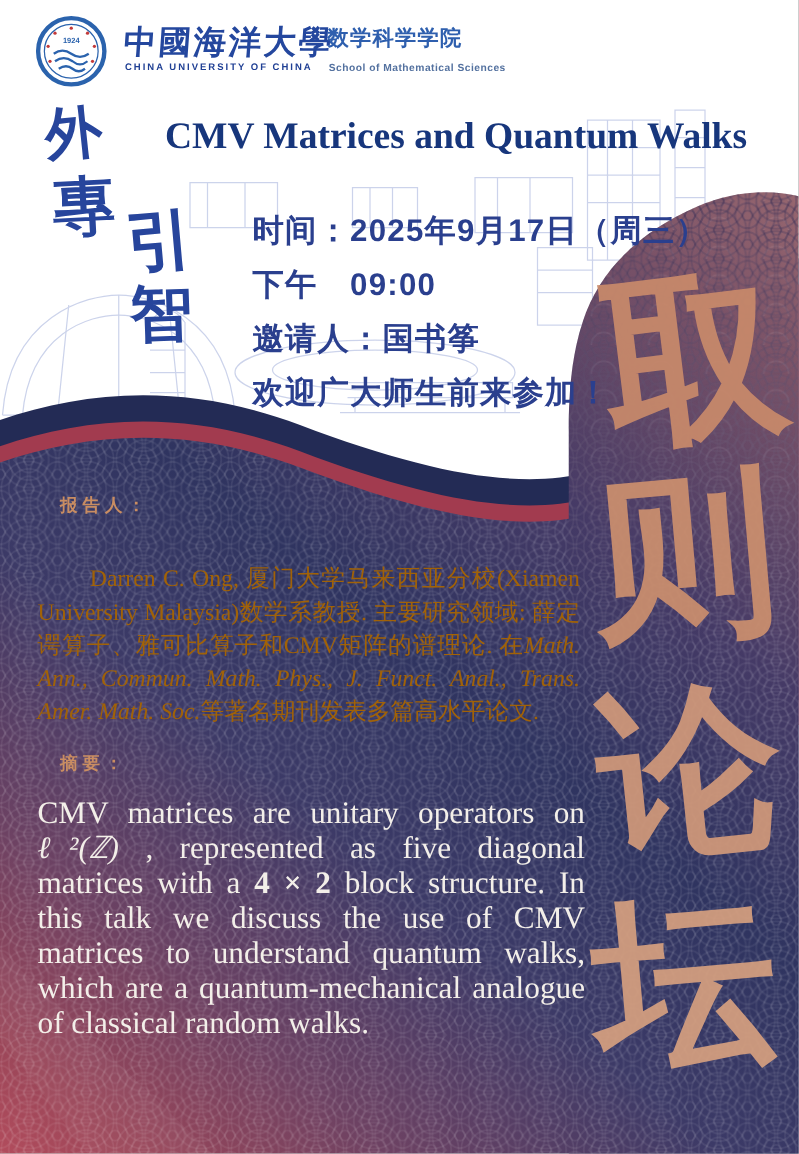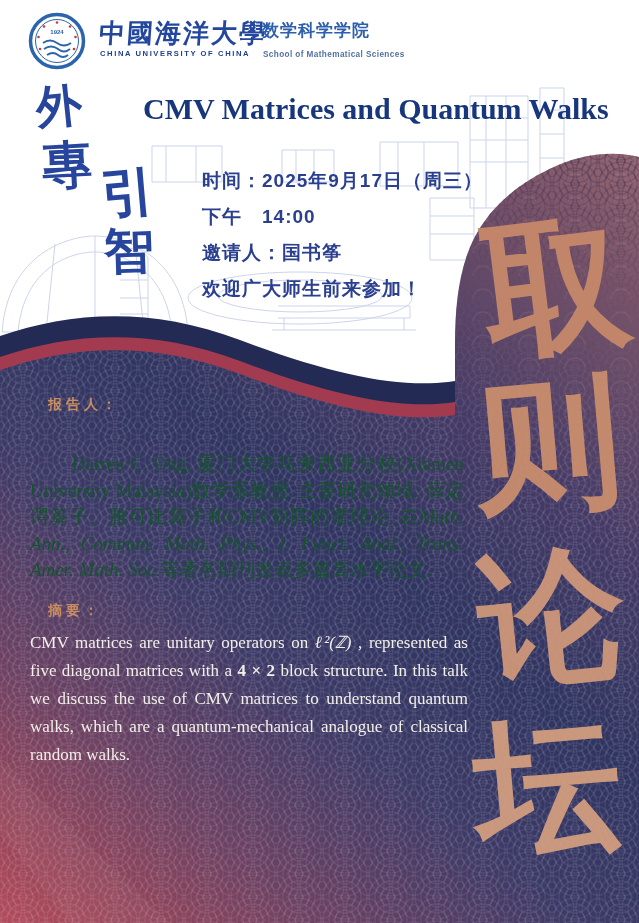--- a/index.html
+++ b/index.html
@@ -18,56 +18,56 @@
     color:#24479e;letter-spacing:2px;transform:skewX(-4deg);white-space:nowrap;}
   .uni-en{position:absolute;left:100px;top:49px;font-size:7.6px;font-weight:700;
     color:#1f3f94;letter-spacing:1.6px;white-space:nowrap;}
   .school-cn{position:absolute;left:262px;top:19px;font-size:17px;font-weight:700;
     color:#2e5fae;letter-spacing:1px;white-space:nowrap;}
   .school-en{position:absolute;left:263px;top:50px;font-size:8.2px;font-weight:700;
     color:#53719f;letter-spacing:.4px;white-space:nowrap;}
 
   
   .title{left:132px;top:92px;width:480px;font-family:"Liberation Serif","DejaVu Serif",serif;
-    font-size:30px;font-weight:600;color:#17367c;white-space:nowrap;margin-left:11px;}
+    font-size:30px;font-weight:600;color:#17367c;white-space:nowrap;}
 
   
   .motto-char{position:absolute;z-index:2;color:#27459c;
     font-family:"Liberation Serif","DejaVu Serif",serif;font-weight:600;line-height:1;}
   .m1{left:36px;top:84px;font-size:46px;transform:rotate(-6deg);}
   .m2{left:42px;top:140px;font-size:50px;transform:rotate(-3deg);}
   .m3{left:101px;top:166px;font-size:54px;transform:rotate(-5deg);}
   .m4{left:104px;top:226px;font-size:50px;transform:rotate(-2deg);}
 
   
   .details{left:202px;top:168px;width:300px;color:#2a3f8e;font-weight:700;
-    font-size:19px;letter-spacing:1px;}
+    font-size:25px;letter-spacing:1px;}
   .details .line{margin-bottom:10px;white-space:nowrap;}
 
   
   .forum{left:462px;top:216px;width:172px;display:flex;flex-direction:column;
     align-items:center;z-index:1;}
   .forum span{font-family:"Liberation Serif","DejaVu Serif",serif;font-size:146px;
     line-height:1;font-weight:700;transform:rotate(-5deg);}
   .forum span:nth-child(1){color:rgba(201,138,106,.92);transform:rotate(-7deg) translateX(8px);}
   .forum span:nth-child(2){color:rgba(204,143,110,.92);margin-top:10px;}
   .forum span:nth-child(3){color:rgba(209,153,121,.92);margin-top:28px;transform:rotate(-6deg) translateX(4px);}
   .forum span:nth-child(4){color:rgba(214,160,127,.92);margin-top:22px;}
 
   
   .sec-label{font-size:14px;font-weight:700;color:#c98d62;letter-spacing:4px;}
   .speaker-label{left:48px;top:396px;}
   .abstract-label{left:48px;top:602px;}
-  .bio{left:30px;top:432px;width:434px;color:#14532d;
+  .bio{left:30px;top:432px;width:434px;color:#a16207;
     font-family:"Liberation Serif","DejaVu Serif",serif;
     font-size:19px;line-height:26.5px;text-align:justify;text-indent:2.2em;}
   .bio .jrn{font-style:italic;}
   .abstract{left:30px;top:612px;width:438px;color:#f3efe9;
     font-family:"Liberation Serif","DejaVu Serif",serif;
-    font-size:17px;line-height:28px;text-align:justify;}
+    font-size:25px;line-height:28px;text-align:justify;}
   .abstract .math{font-style:italic;}
   .abstract .bold{font-weight:700;font-style:normal;}
 </style>
 </head>
 <body>
 
 <div class="poster">
 
   <svg class="bg-svg" viewBox="0 0 639 923">
     <defs>
@@ -199,21 +199,21 @@
 
   <div class="layer title">CMV Matrices and Quantum Walks</div>
 
   <span class="motto-char m1">外</span>
   <span class="motto-char m2">專</span>
   <span class="motto-char m3">引</span>
   <span class="motto-char m4">智</span>
 
   <div class="layer details">
     <div class="line">时间：2025年9月17日（周三）</div>
-    <div class="line">下午　14:00</div>
+    <div class="line">下午　09:00</div>
     <div class="line">邀请人：国书筝</div>
     <div class="line">欢迎广大师生前来参加！</div>
   </div>
 
   <div class="layer sec-label speaker-label">报告人：</div>
   <p class="layer bio"><span>Darren C. Ong, 厦门大学马来西亚分校(Xiamen University Malaysia)数学系教授. 主要研究领域: 薛定谔算子、雅可比算子和CMV矩阵的谱理论. 在</span><span class="jrn">Math. Ann., Commun. Math. Phys., J. Funct. Anal., Trans. Amer. Math. Soc.</span><span>等著名期刊发表多篇高水平论文.</span></p>
 
   <div class="layer sec-label abstract-label">摘要：</div>
   <p class="layer abstract"><span>CMV matrices are unitary operators on </span><span class="math">ℓ²(ℤ)</span><span> , represented as five diagonal matrices with a </span><span class="bold">4 × 2</span><span> block structure. In this talk we discuss the use of CMV matrices to understand quantum walks, which are a quantum-mechanical analogue of classical random walks.</span></p>
 

